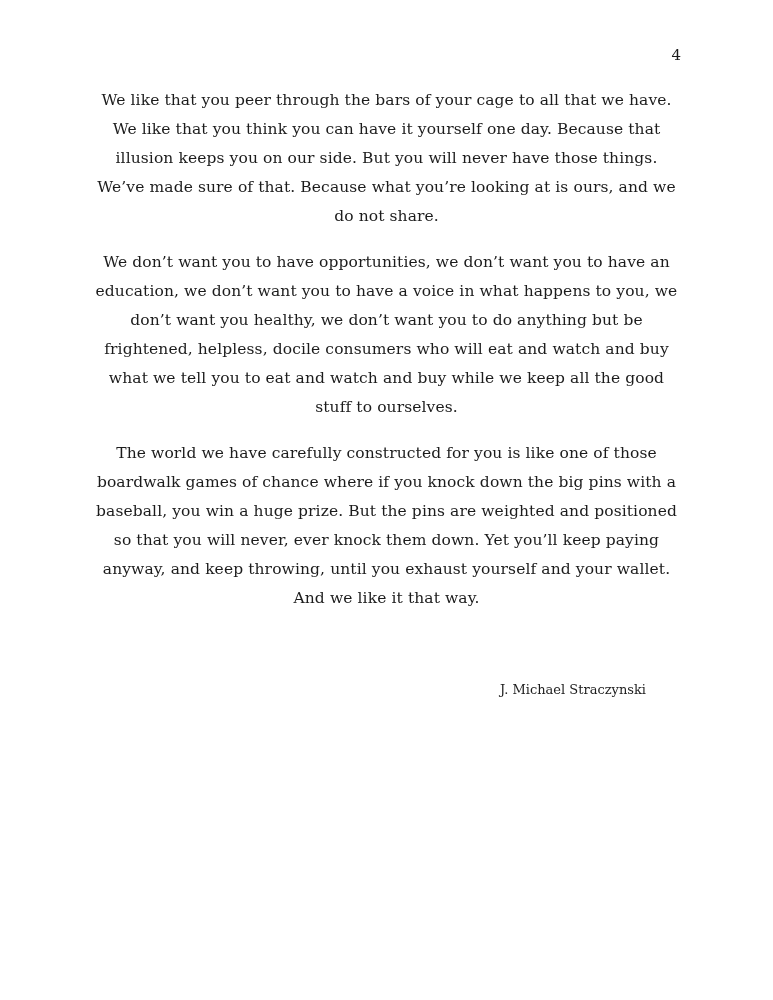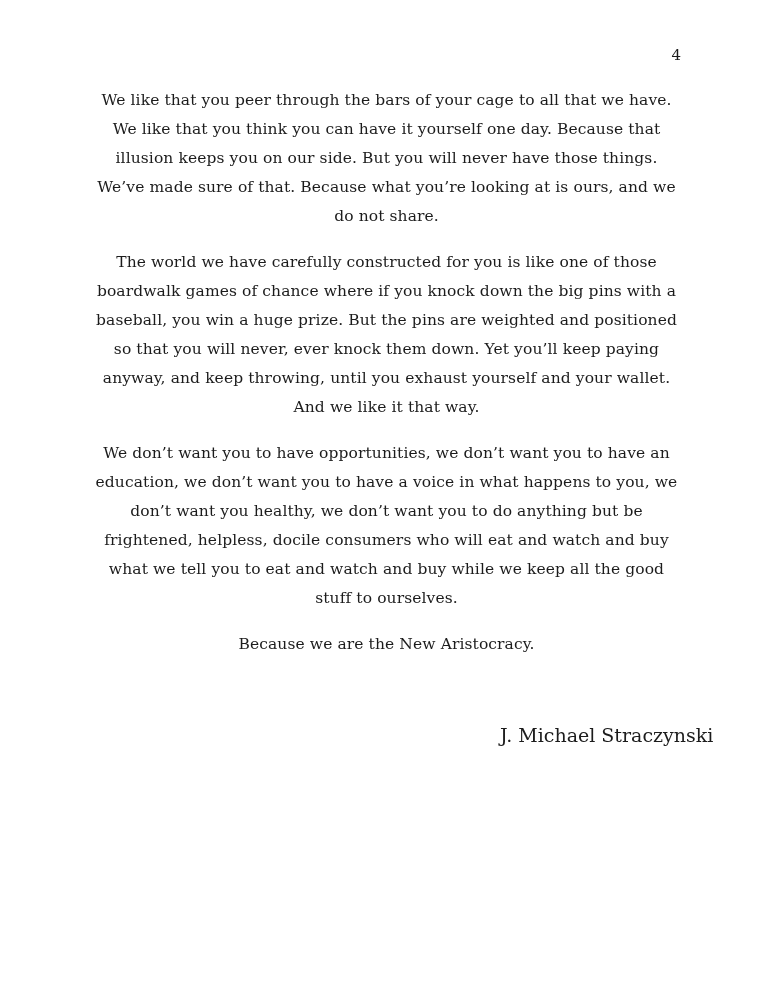--- a/index.html
+++ b/index.html
@@ -25,34 +25,33 @@
     margin: 0 0 22px 0;
   }
   .body-text p {
     font-size: 15.5px;
     line-height: 29px;
     margin: 0 0 17px 0;
     text-align: center;
     letter-spacing: 0.1px;
   }
   .signature {
-    font-size: 19px;
+    font-size: 13px;
     line-height: 29px;
     margin-top: 62px;
     margin-left: 408px;
     white-space: nowrap;
   }
 </style>
 </head>
 <body>
 
 <div class="page">
   <div class="page-number">4</div>
 
   <div class="body-text">
     <p>We like that you peer through the bars of your cage to all that we have. We like that you think you can have it yourself one day. Because that illusion keeps you on our side. But you will never have those things. We’ve made sure of that. Because what you’re looking at is ours, and we do not share.</p>
+    <p>We don’t want you to have opportunities, we don’t want you to have an education, we don’t want you to have a voice in what happens to you, we don’t want you healthy, we don’t want you to do anything but be frightened, helpless, docile consumers who will eat and watch and buy what we tell you to eat and watch and buy while we keep all the good stuff to ourselves.</p>
     <p>The world we have carefully constructed for you is like one of those boardwalk games of chance where if you knock down the big pins with a baseball, you win a huge prize. But the pins are weighted and positioned so that you will never, ever knock them down. Yet you’ll keep paying anyway, and keep throwing, until you exhaust yourself and your wallet. And we like it that way.</p>
-    <p>We don’t want you to have opportunities, we don’t want you to have an education, we don’t want you to have a voice in what happens to you, we don’t want you healthy, we don’t want you to do anything but be frightened, helpless, docile consumers who will eat and watch and buy what we tell you to eat and watch and buy while we keep all the good stuff to ourselves.</p>
-    <p>Because we are the New Aristocracy.</p>
   </div>
 
   <div class="signature">J. Michael Straczynski</div>
 </div>
 
 </body></html>

